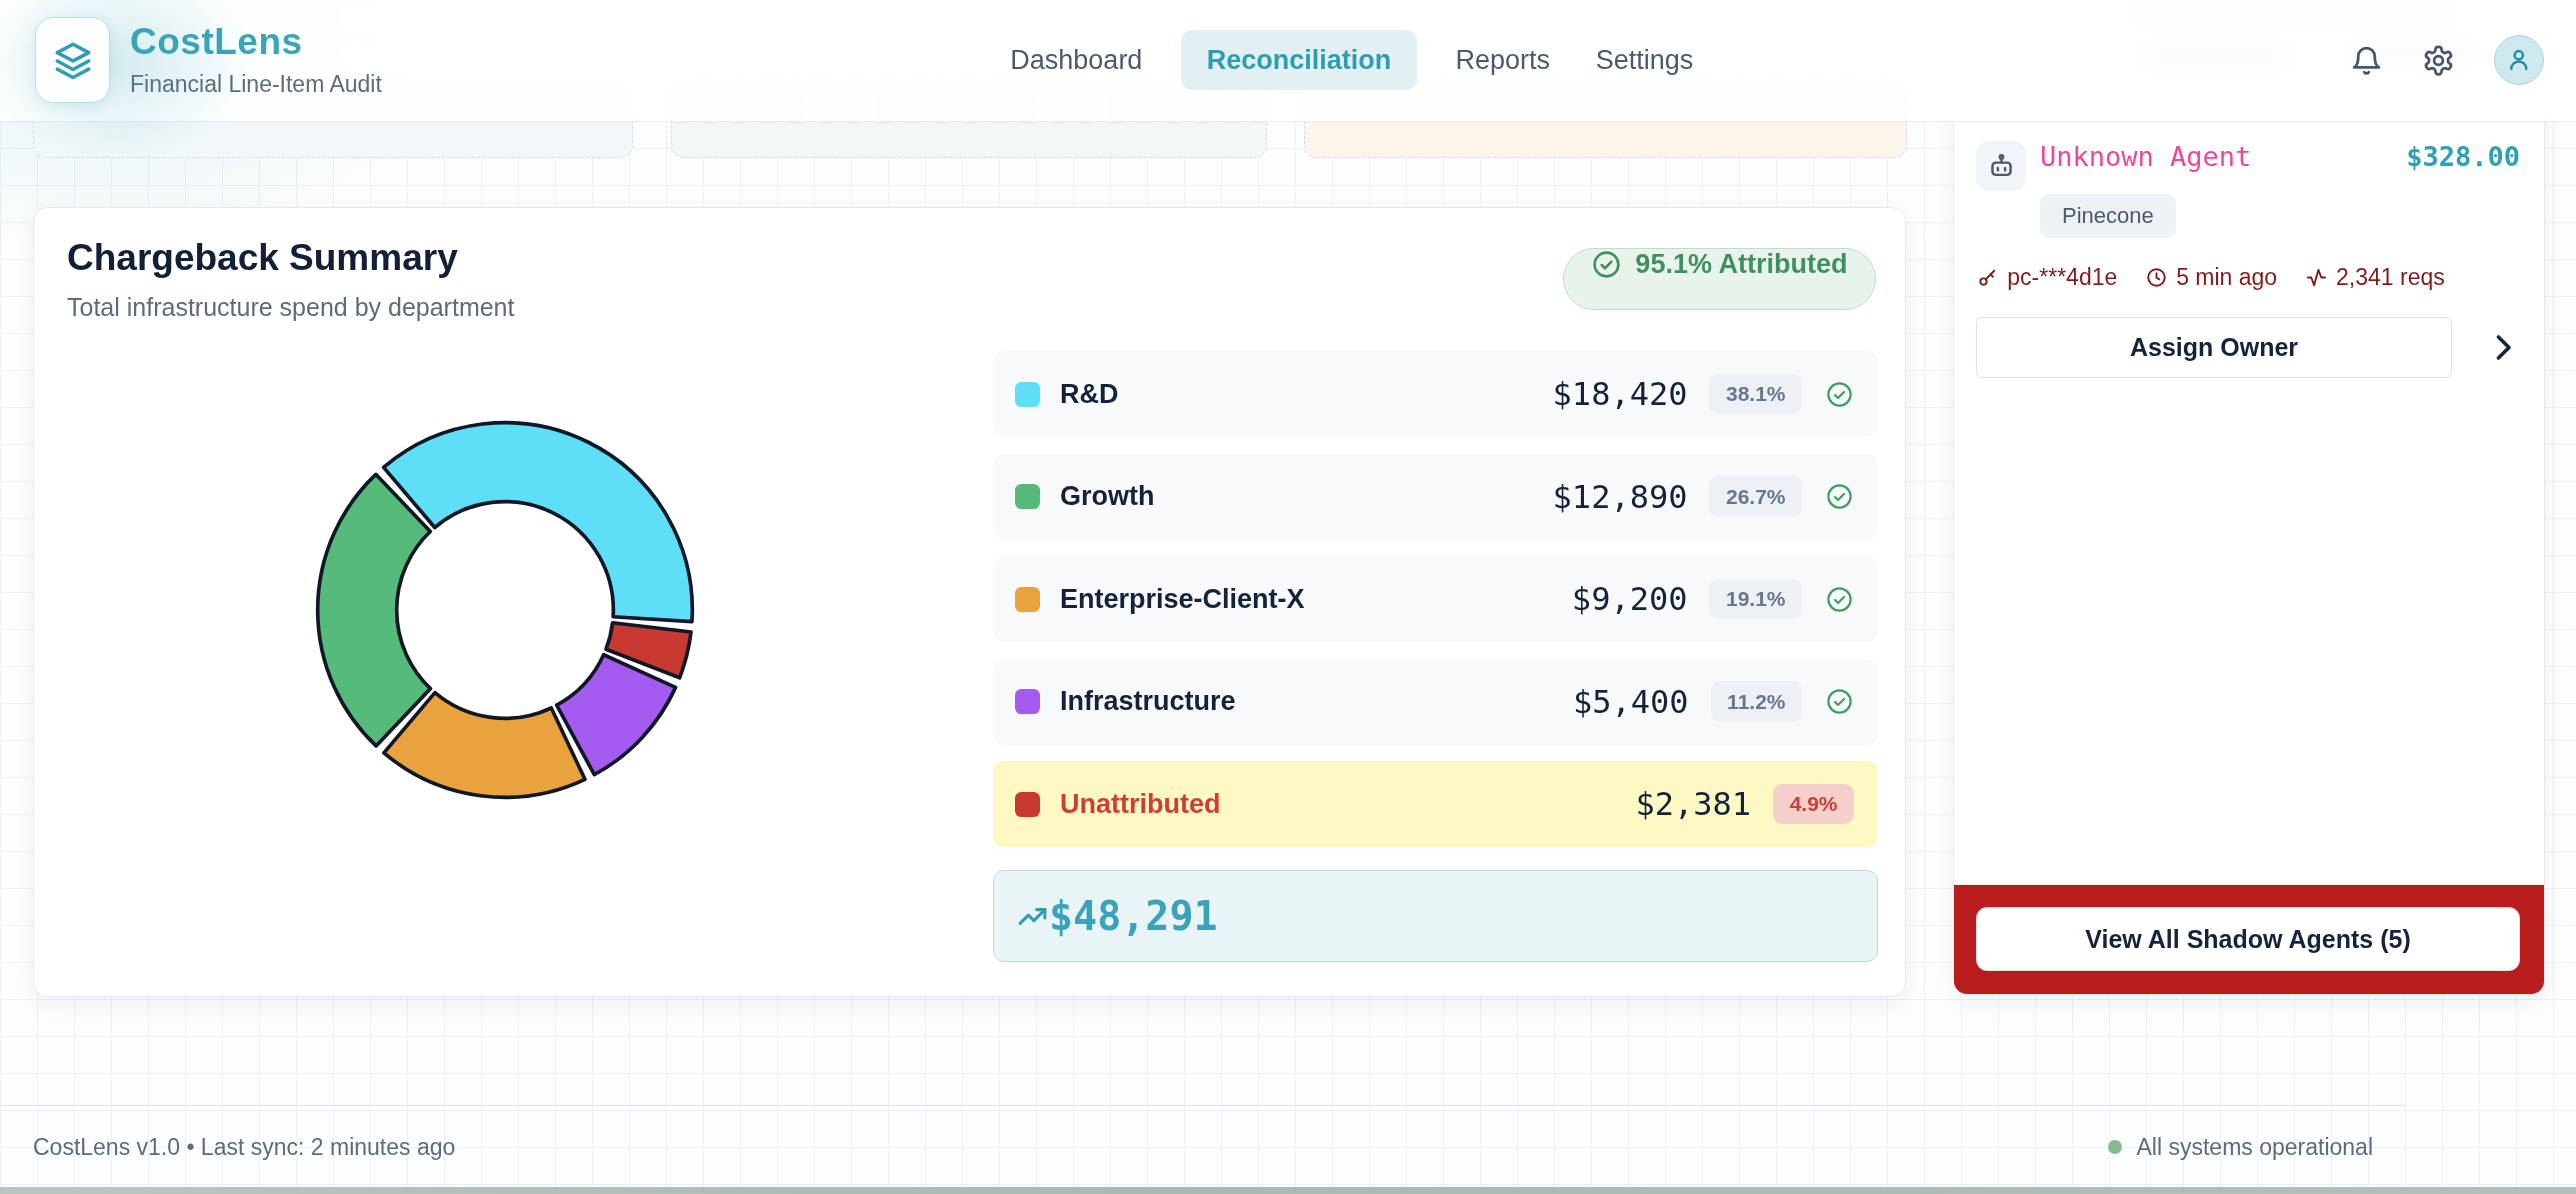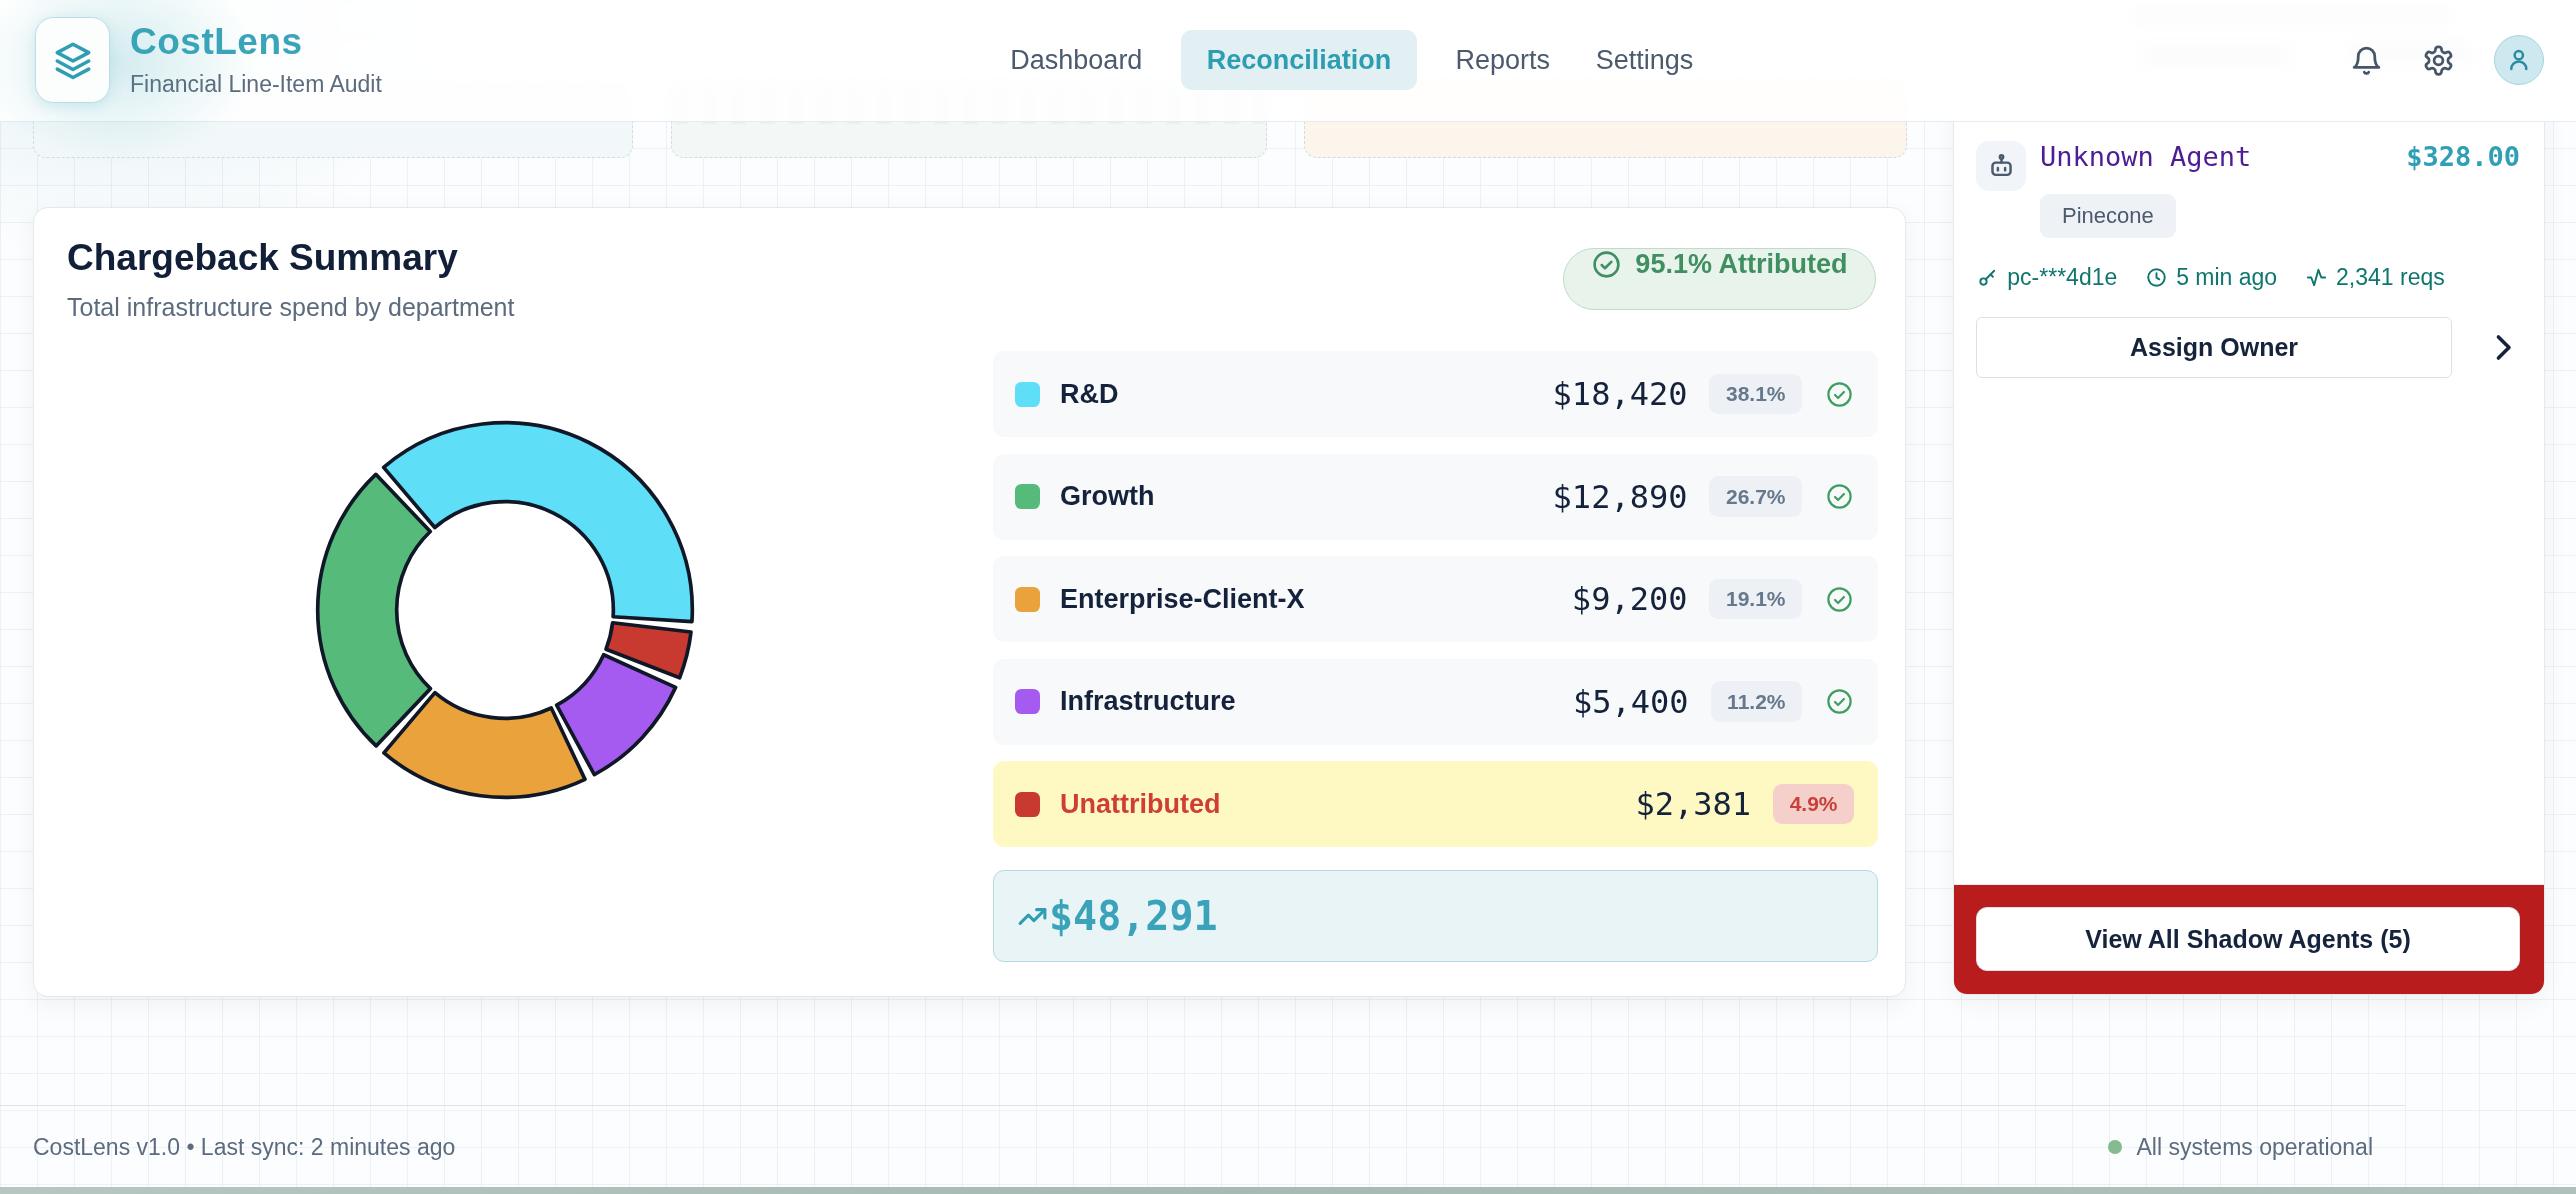--- a/index.html
+++ b/index.html
@@ -121,29 +121,29 @@
     position:absolute; left:1953px; top:-11px; width:592px; height:1006px; z-index:2;
     background:#ffffff; border:1.8px solid #e4e8ef; border-radius:14.7px;
     box-shadow:0 7.3px 26px rgba(15,23,42,0.05);
   }
   .bot-box {
     position:absolute; left:22px; top:151px; width:50px; height:50px;
     background:#f1f4f8; border-radius:13px;
     display:flex; align-items:center; justify-content:center;
   }
   .bot-box svg { width:31px; height:31px; color:#4b5a6d; }
-  .agent-name { position:absolute; left:86px; top:151px; font-size:27px; font-weight:500; color:#4c1d95; }
+  .agent-name { position:absolute; left:86px; top:151px; font-size:27px; font-weight:500; color:#ec4899; }
   .agent-cost { position:absolute; right:24px; top:151px; font-size:27px; font-weight:700; color:#2e9fb4; }
   .provider-pill {
     position:absolute; left:86px; top:204px; height:44px;
     display:flex; align-items:center; padding:0 22px;
     background:#eef1f5; border-radius:9.2px; font-size:22px; color:#4b5a6d;
   }
   .agent-meta { position:absolute; left:22px; top:274px; display:flex; gap:27.6px; align-items:center;
-    font-size:23px; color:#0f766e; }
+    font-size:23px; color:#7f1d1d; }
   .meta-item { display:flex; align-items:center; gap:8.3px; }
   .meta-item svg { width:23px; height:23px; }
   .assign-btn {
     position:absolute; left:22px; top:327px; width:476px; height:61px;
     background:#ffffff; border:1.8px solid #dbe1ea; border-radius:6px;
     display:flex; align-items:center; justify-content:center;
     font-size:25px; font-weight:600; color:#16233c; cursor:pointer;
   }
   .card-chevron { position:absolute; left:529px; top:338px; width:39px; height:39px; color:#16233c; cursor:pointer; }
   .sidebar-footer {

